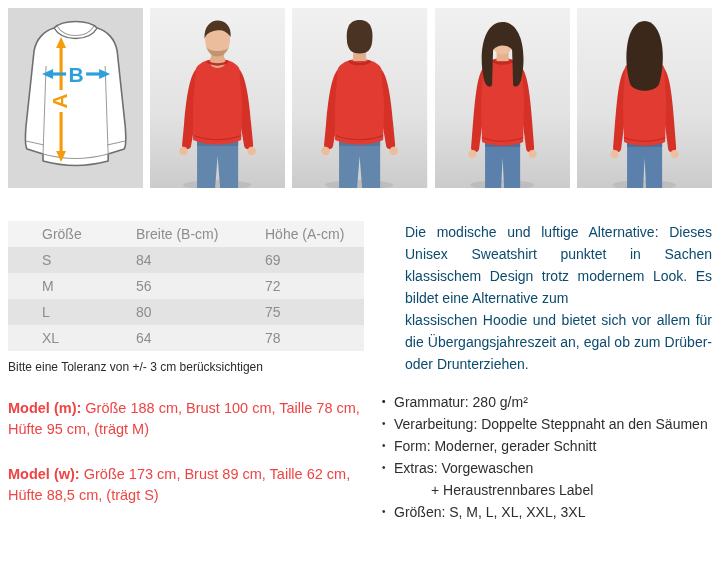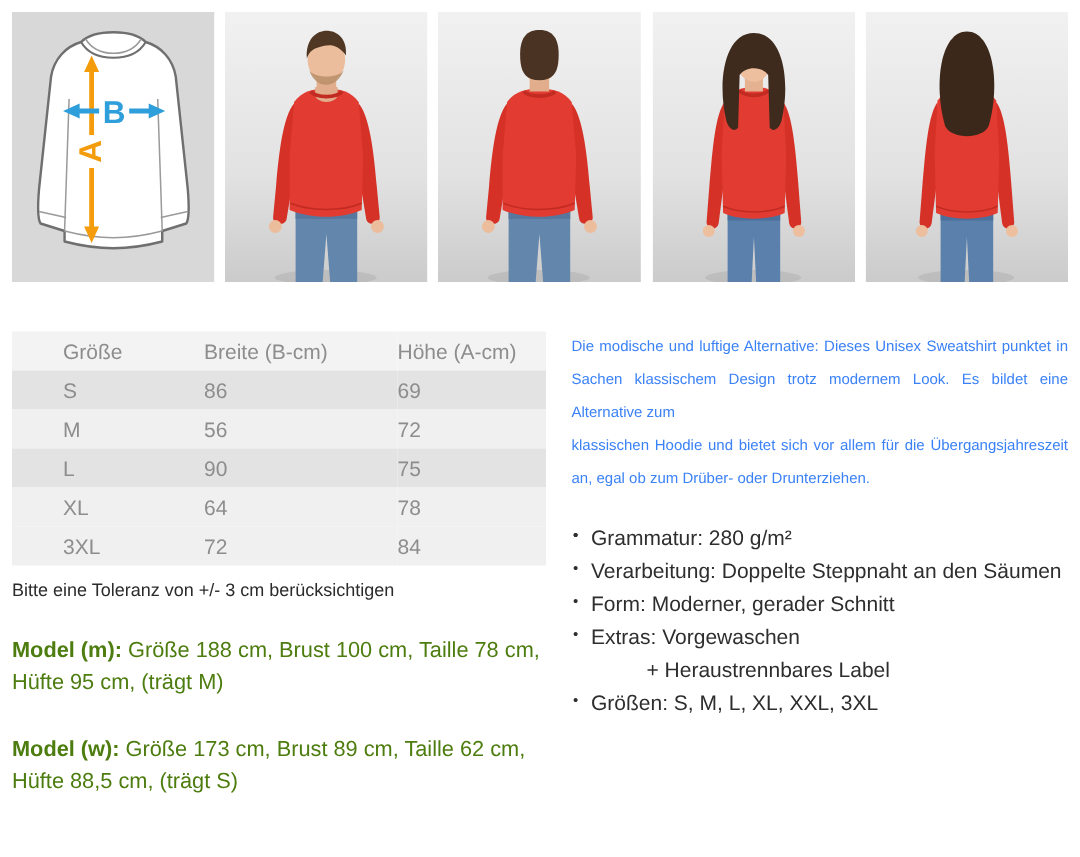--- a/index.html
+++ b/index.html
@@ -21,25 +21,25 @@
   table.size-table { width:100%; border-collapse:collapse; font-size:14px; color:#8d8d8d; }
   .size-table th { font-weight:400; text-align:left; }
   .size-table th,.size-table td { height:26px; padding:0; vertical-align:middle; }
   .size-table .c1 { width:128px; padding-left:34px; }
   .size-table .c2 { width:129px;margin-left:34px; }
   .row-head { background:#f3f3f3; }
   .row-a { background:#e3e3e3; }
   .row-b { background:#f0f0f0; }
 
   .note { margin-top:9px; font-size:12px; color:#2b2b2b; }
-  .model-block { margin-top:24px; font-size:14.5px; line-height:21px; color:#4d7c0f; }
+  .model-block { margin-top:24px; font-size:14.5px; line-height:21px; color:#ef4444; }
   .model-label { font-weight:700; }
 
   
-  .desc { font-size:10px; line-height:22px; color:#3b82f6; text-align:justify; }
+  .desc { font-size:14px; line-height:22px; color:#0c4a6e; text-align:justify;margin-left:24px; }
   .features { list-style:none; margin-top:16px; }
   .features li { position:relative; padding-left:13px; font-size:14px; line-height:22px; color:#2e2e2e; }
   .features .dot { position:absolute; left:1px; top:0; font-size:10px; line-height:22px; color:#2e2e2e; }
   .cont-line { display:block; margin-left:37px; }
 </style>
 </head>
 <body>
 
 <div class="page">
 
@@ -186,42 +186,37 @@
         <thead>
           <tr class="row-head">
             <th class="c1">Größe</th>
             <th class="c2">Breite (B-cm)</th>
             <th class="c3">Höhe (A-cm)</th>
           </tr>
         </thead>
         <tbody>
           <tr class="row-a">
             <td class="c1">S</td>
-            <td class="c2">86</td>
+            <td class="c2">84</td>
             <td class="c3">69</td>
           </tr>
           <tr class="row-b">
             <td class="c1">M</td>
             <td class="c2">56</td>
             <td class="c3">72</td>
           </tr>
           <tr class="row-a">
             <td class="c1">L</td>
-            <td class="c2">90</td>
+            <td class="c2">80</td>
             <td class="c3">75</td>
           </tr>
           <tr class="row-b">
             <td class="c1">XL</td>
             <td class="c2">64</td>
             <td class="c3">78</td>
-          </tr>
-          <tr class="row-b">
-            <td class="c1">3XL</td>
-            <td class="c2">72</td>
-            <td class="c3">84</td>
           </tr>
         </tbody>
       </table>
 
       <p class="note">Bitte eine Toleranz von +/- 3 cm berücksichtigen</p>
 
       <p class="model-block"><span class="model-label">Model (m):</span> <span>Größe 188 cm, Brust 100 cm, Taille 78 cm, Hüfte 95 cm, (trägt M)</span></p>
 
       <p class="model-block"><span class="model-label">Model (w):</span> <span>Größe 173 cm, Brust 89 cm, Taille 62 cm, Hüfte 88,5 cm, (trägt S)</span></p>
     </div>

